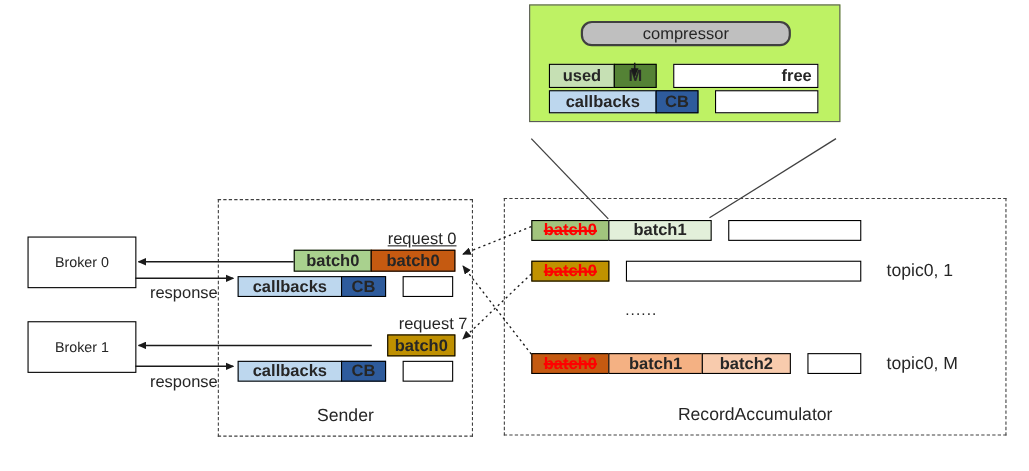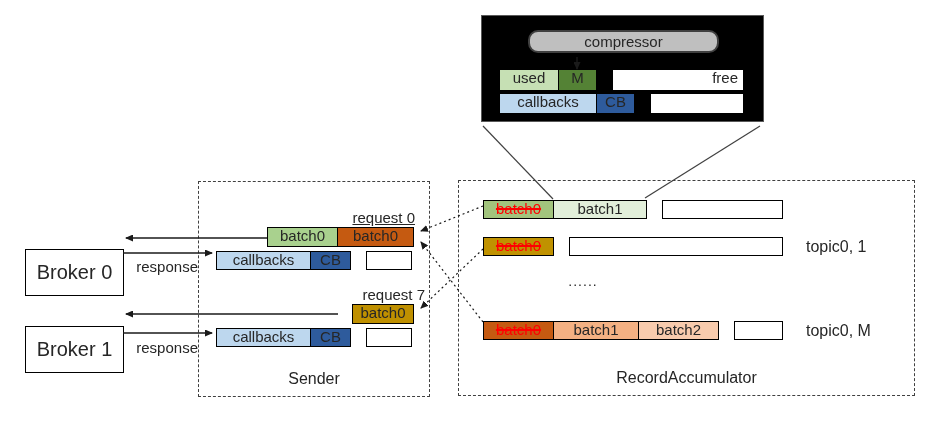--- a/index.html
+++ b/index.html
@@ -5,28 +5,27 @@
   html,body{margin:0;padding:0;background:#ffffff;}
   #canvas{
     position:relative;width:935px;height:428px;background:#ffffff;
     font-family:"Liberation Sans", sans-serif;color:#262626;overflow:hidden;
   }
   .abs{position:absolute;}
   .panel-dashed{border:1px dashed #404040;background:transparent;}
   .panel-title{position:absolute;left:0;bottom:8px;width:100%;text-align:center;font-size:16px;}
   .broker{
     border:1px solid #000;background:#fff;display:flex;align-items:center;justify-content:center;
-    font-size:20px;
-    margin-top:34px;
+    font-size:13px;
   }
   .bar{display:flex;box-sizing:border-box;}
   .cell{
     box-sizing:border-box;border:1px solid #000;background:#fff;height:100%;
-    display:flex;align-items:flex-start;justify-content:center;
-    font-size:15px;line-height:1;white-space:nowrap;overflow:visible;
+    display:flex;align-items:center;justify-content:center;
+    font-size:15px;line-height:1;white-space:nowrap;overflow:visible;font-weight:bold;
   }
   .cell + .cell{margin-left:-1px;}
   .cell.rest{flex:1 1 auto;margin-left:15px;}
   .cell.right-text{justify-content:flex-end;padding-right:5px;}
   .struck{color:#ff0000;text-decoration:line-through;text-decoration-thickness:2px;}
   .lbl{font-size:15px;white-space:nowrap;}
   .lbl.r{text-align:right;}
   .row-label{font-size:16px;line-height:19px;white-space:nowrap;}
   .inset{border:1px solid #595959;}
   .compressor{
@@ -34,21 +33,21 @@
     display:flex;align-items:center;justify-content:center;font-size:15px;
   }
   svg.overlay{position:absolute;left:0;top:0;pointer-events:none;}
   .dots{font-size:14px;letter-spacing:1px;text-align:center;}
 </style>
 </head>
 <body>
 
 <div id="canvas">
 
-  <div class="abs inset" style="left: 481px; top: 15px; width: 281px; height: 105px; background-color: #000000;">
+  <div class="abs inset" style="left: 481px; top: 4px; width: 281px; height: 105px; background-color: #bef264;">
     <div class="abs compressor" style="left: 46px; top: 14px; width: 191px; height: 23px; background-color: rgb(191, 191, 191);">
       <span>compressor</span>
     </div>
     <div class="abs bar" style="left:17px;top:53px;width:245px;height:22px;">
       <div class="cell" style="width: 60px; background-color: rgb(198, 224, 180);">
           <span>used</span>
         </div>
       <div class="cell" style="width: 39px; background-color: rgb(84, 130, 53);">
           <span>M</span>
         </div>

